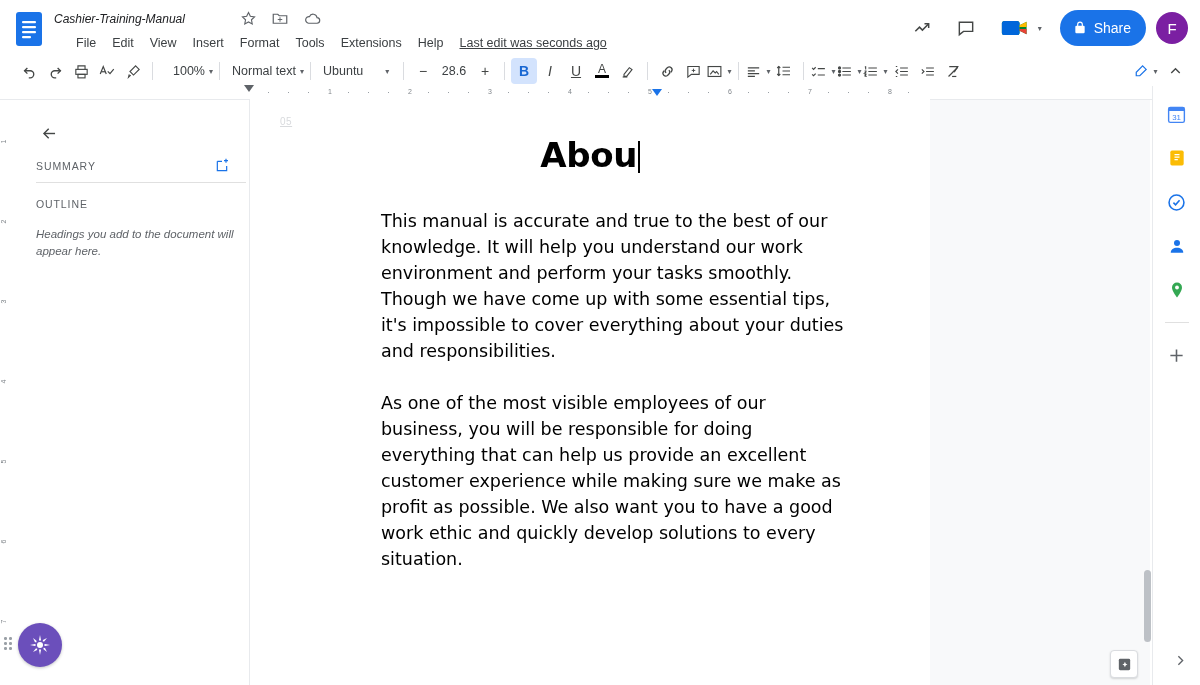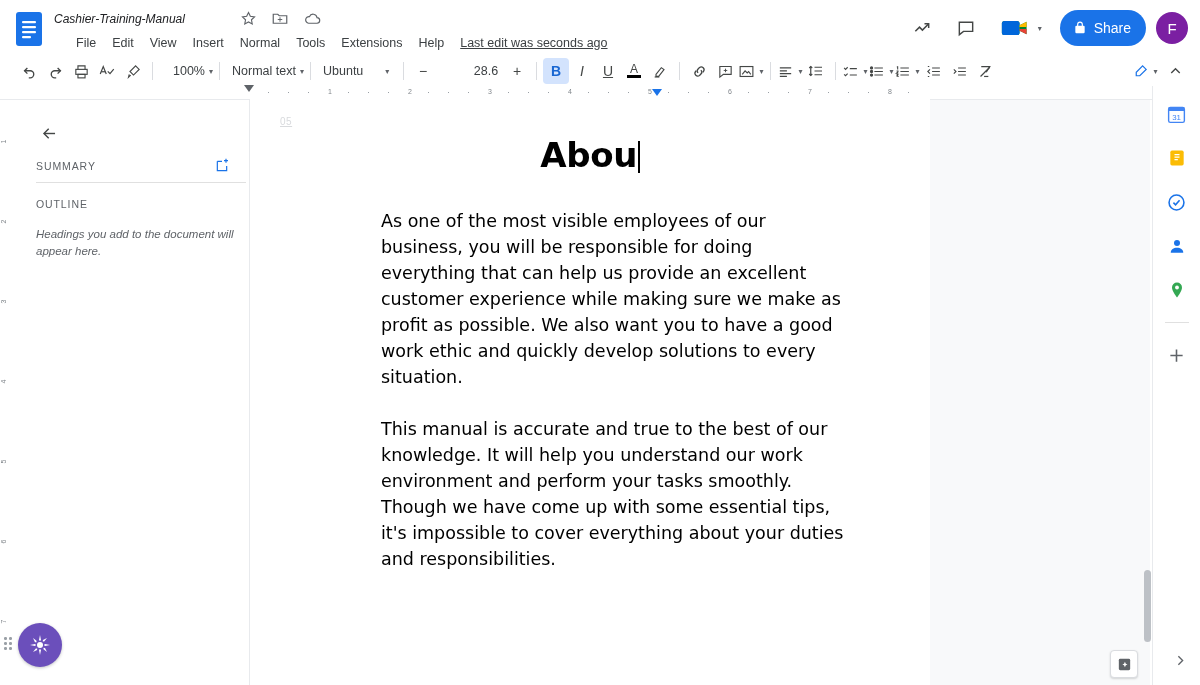--- a/index.html
+++ b/index.html
@@ -49,21 +49,21 @@
   
   .toolbar {
     position:absolute; left:0; top:56px; width:1200px; height:30px;
     display:flex; align-items:center; padding-left:16px; background:#fff;
   }
   .tb { height:26px; min-width:26px; display:flex; align-items:center; justify-content:center; border-radius:4px; color:#444746; cursor:pointer; }
   .tb-sep { width:1px; height:18px; background:#dadce0; margin:0 6px; }
   .tb-zoom { width:54px; font-size:12.5px; color:#3c4043; justify-content:flex-end; padding-left:6px; }
   .tb-style { width:78px; font-size:12.5px; color:#3c4043; justify-content:flex-start; padding-left:6px; }
   .tb-font  { width:80px; font-size:12.5px; color:#3c4043; justify-content:flex-start; padding-left:6px; }
-  .tb-size  { width:36px; font-size:12.5px; color:#3c4043; justify-content:center;margin-left:32px; }
+  .tb-size  { width:36px; font-size:12.5px; color:#3c4043; justify-content:center; }
   .caret { margin-left:4px; font-size:8px; color:#5f6368; }
   .tb b { font-weight:700; }
   .tb i { font-style:italic; }
   .bold-active { background:#d3e3fd !important; color:#1967d2; }
   .tbtext { font-size:14px; }
   .tb-right { margin-left:auto; display:flex; align-items:center; gap:4px; padding-right:12px; }
 
   
   .ruler {
     position:absolute; left:0; top:86px; width:1200px; height:14px; background:#fff;
@@ -184,21 +184,21 @@
           <path d="M7 18h10.5a3.5 3.5 0 0 0 .2-7 5 5 0 0 0-9.6-1.3A4 4 0 0 0 7 18z"></path>
         </svg>
       </span>
     </div>
 
     <div class="menu-row">
       <span class="mi">File</span>
       <span class="mi">Edit</span>
       <span class="mi">View</span>
       <span class="mi">Insert</span>
-      <span class="mi">Normal</span>
+      <span class="mi">Format</span>
       <span class="mi">Tools</span>
       <span class="mi">Extensions</span>
       <span class="mi">Help</span>
       <span class="lastedit">Last edit was seconds ago</span>
     </div>
 
     <div class="topright">
       <span class="tr-icon">
         <svg width="20" height="20" viewBox="0 0 24 24" fill="none" stroke="#444746" stroke-width="1.8">
           <path d="M4 16l5-5 3.5 3.5L20 7"></path>
@@ -497,22 +497,22 @@
 
   <div class="canvas">
     <div class="page">
       <span class="pagenum">05</span>
 
       <div class="doc-h1">
         <span>Abou</span><span class="caret-bar"></span>
       </div>
 
       <div class="doc-body">
+        <p>This manual is accurate and true to the best of our knowledge. It will help you understand our work environment and perform your tasks smoothly. Though we have come up with some essential tips, it's impossible to cover everything about your duties and responsibilities.</p>
         <p>As one of the most visible employees of our business, you will be responsible for doing everything that can help us provide an excellent customer experience while making sure we make as profit as possible. We also want you to have a good work ethic and quickly develop solutions to every situation.</p>
-        <p>This manual is accurate and true to the best of our knowledge. It will help you understand our work environment and perform your tasks smoothly. Though we have come up with some essential tips, it's impossible to cover everything about your duties and responsibilities.</p>
       </div>
     </div>
   </div>
 
   <div class="vscroll"></div>
 
   <div class="smartchip">
     <svg width="17" height="17" viewBox="0 0 24 24" fill="#5f6368">
       <rect x="4" y="4" width="16" height="16" rx="2" fill="#5f6368"></rect>
       <path d="M9 12l2.4 1.2L12.6 16l1.2-2.8L16.2 12l-2.4-1.2L12.6 8l-1.2 2.8z" fill="#fff"></path>

